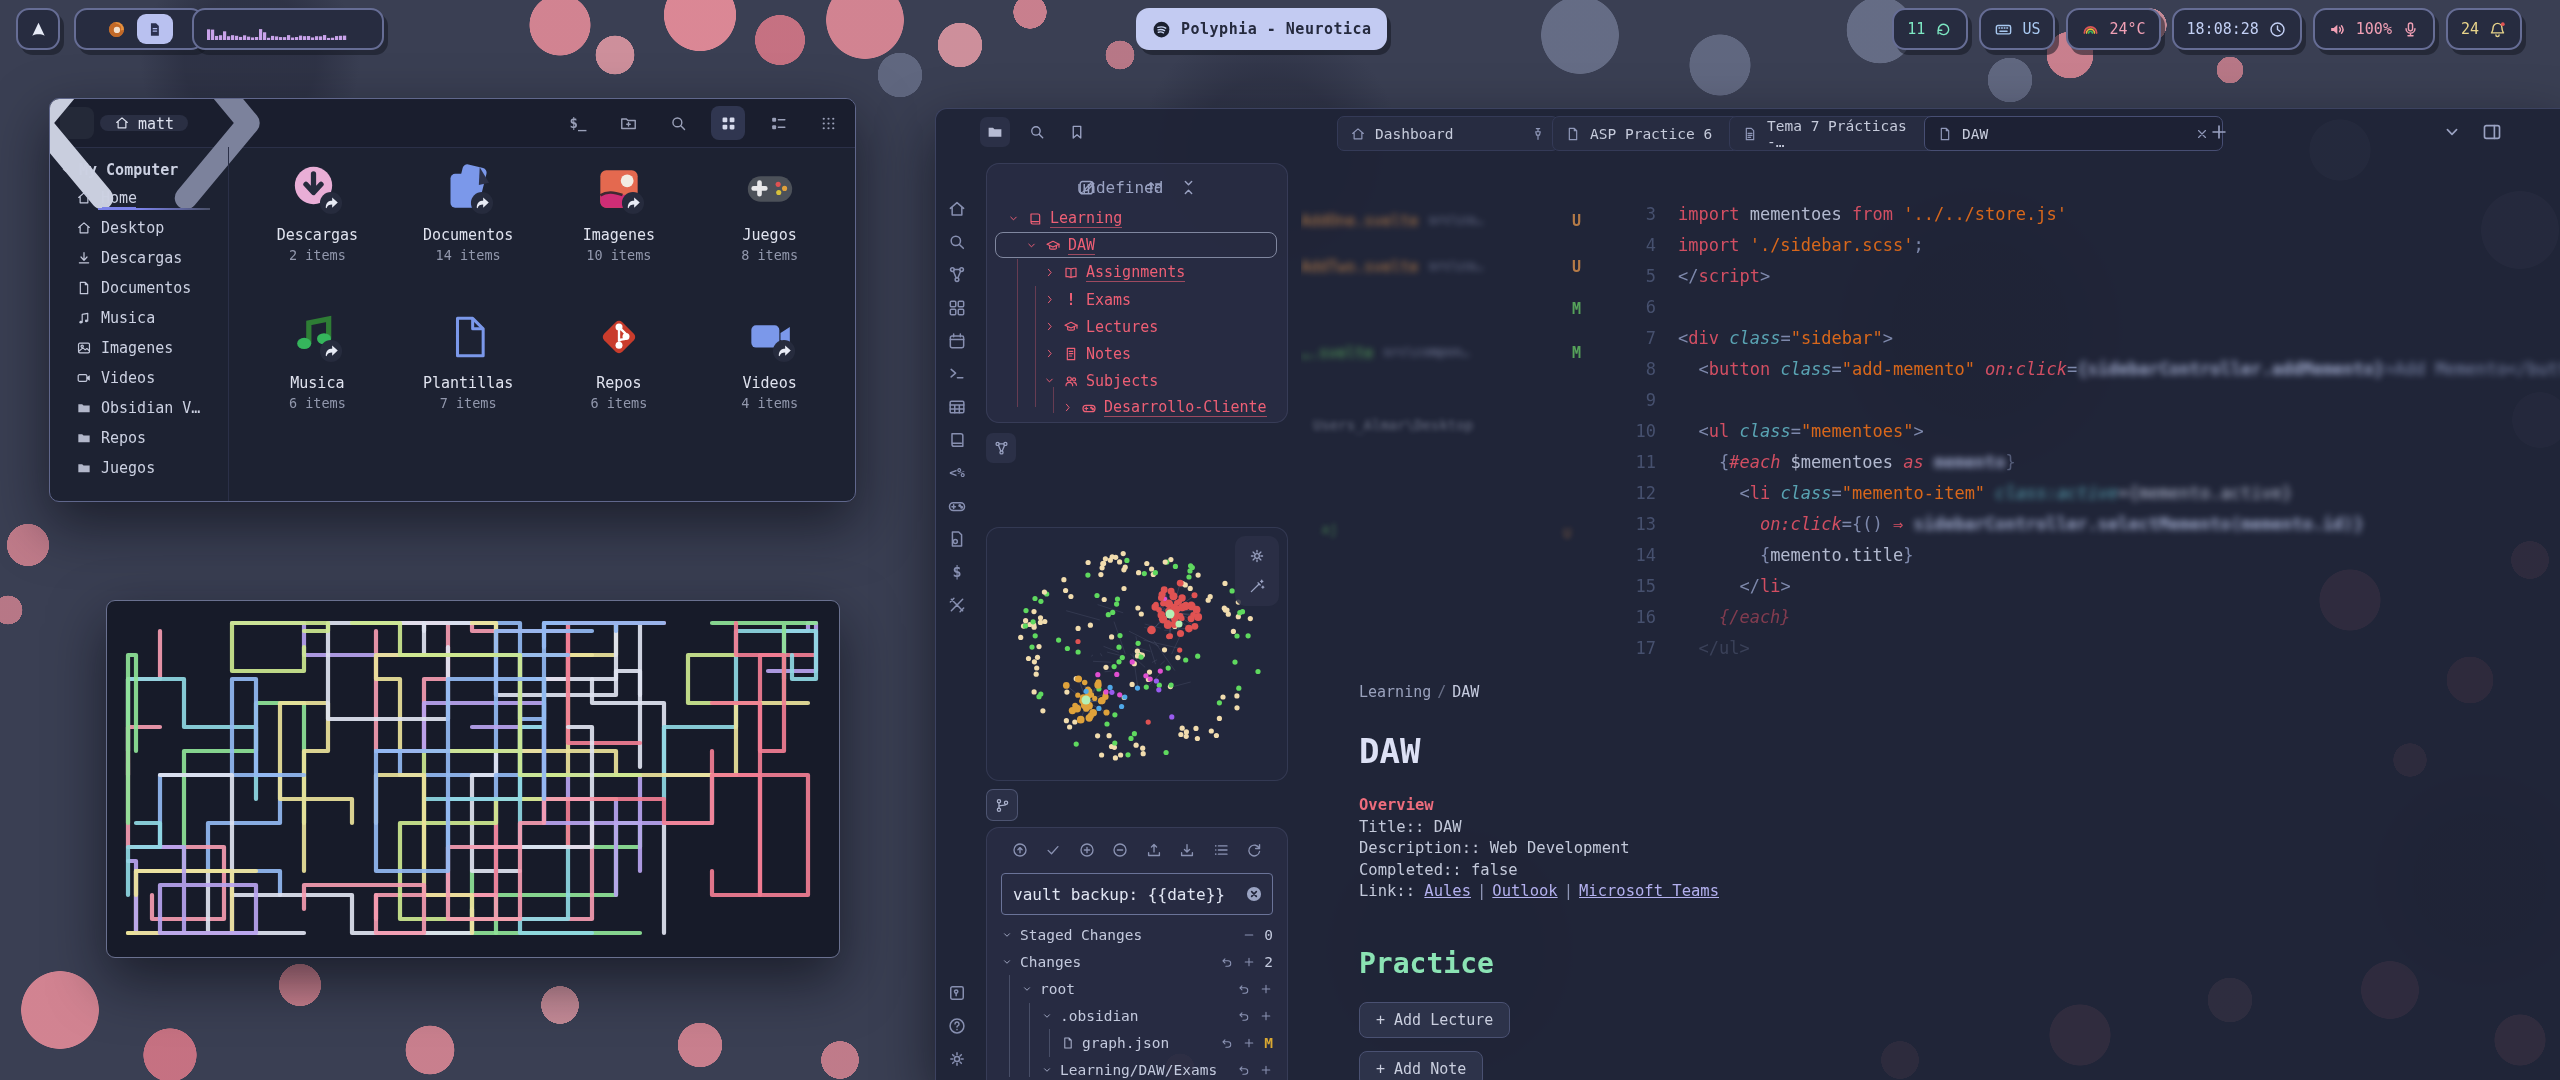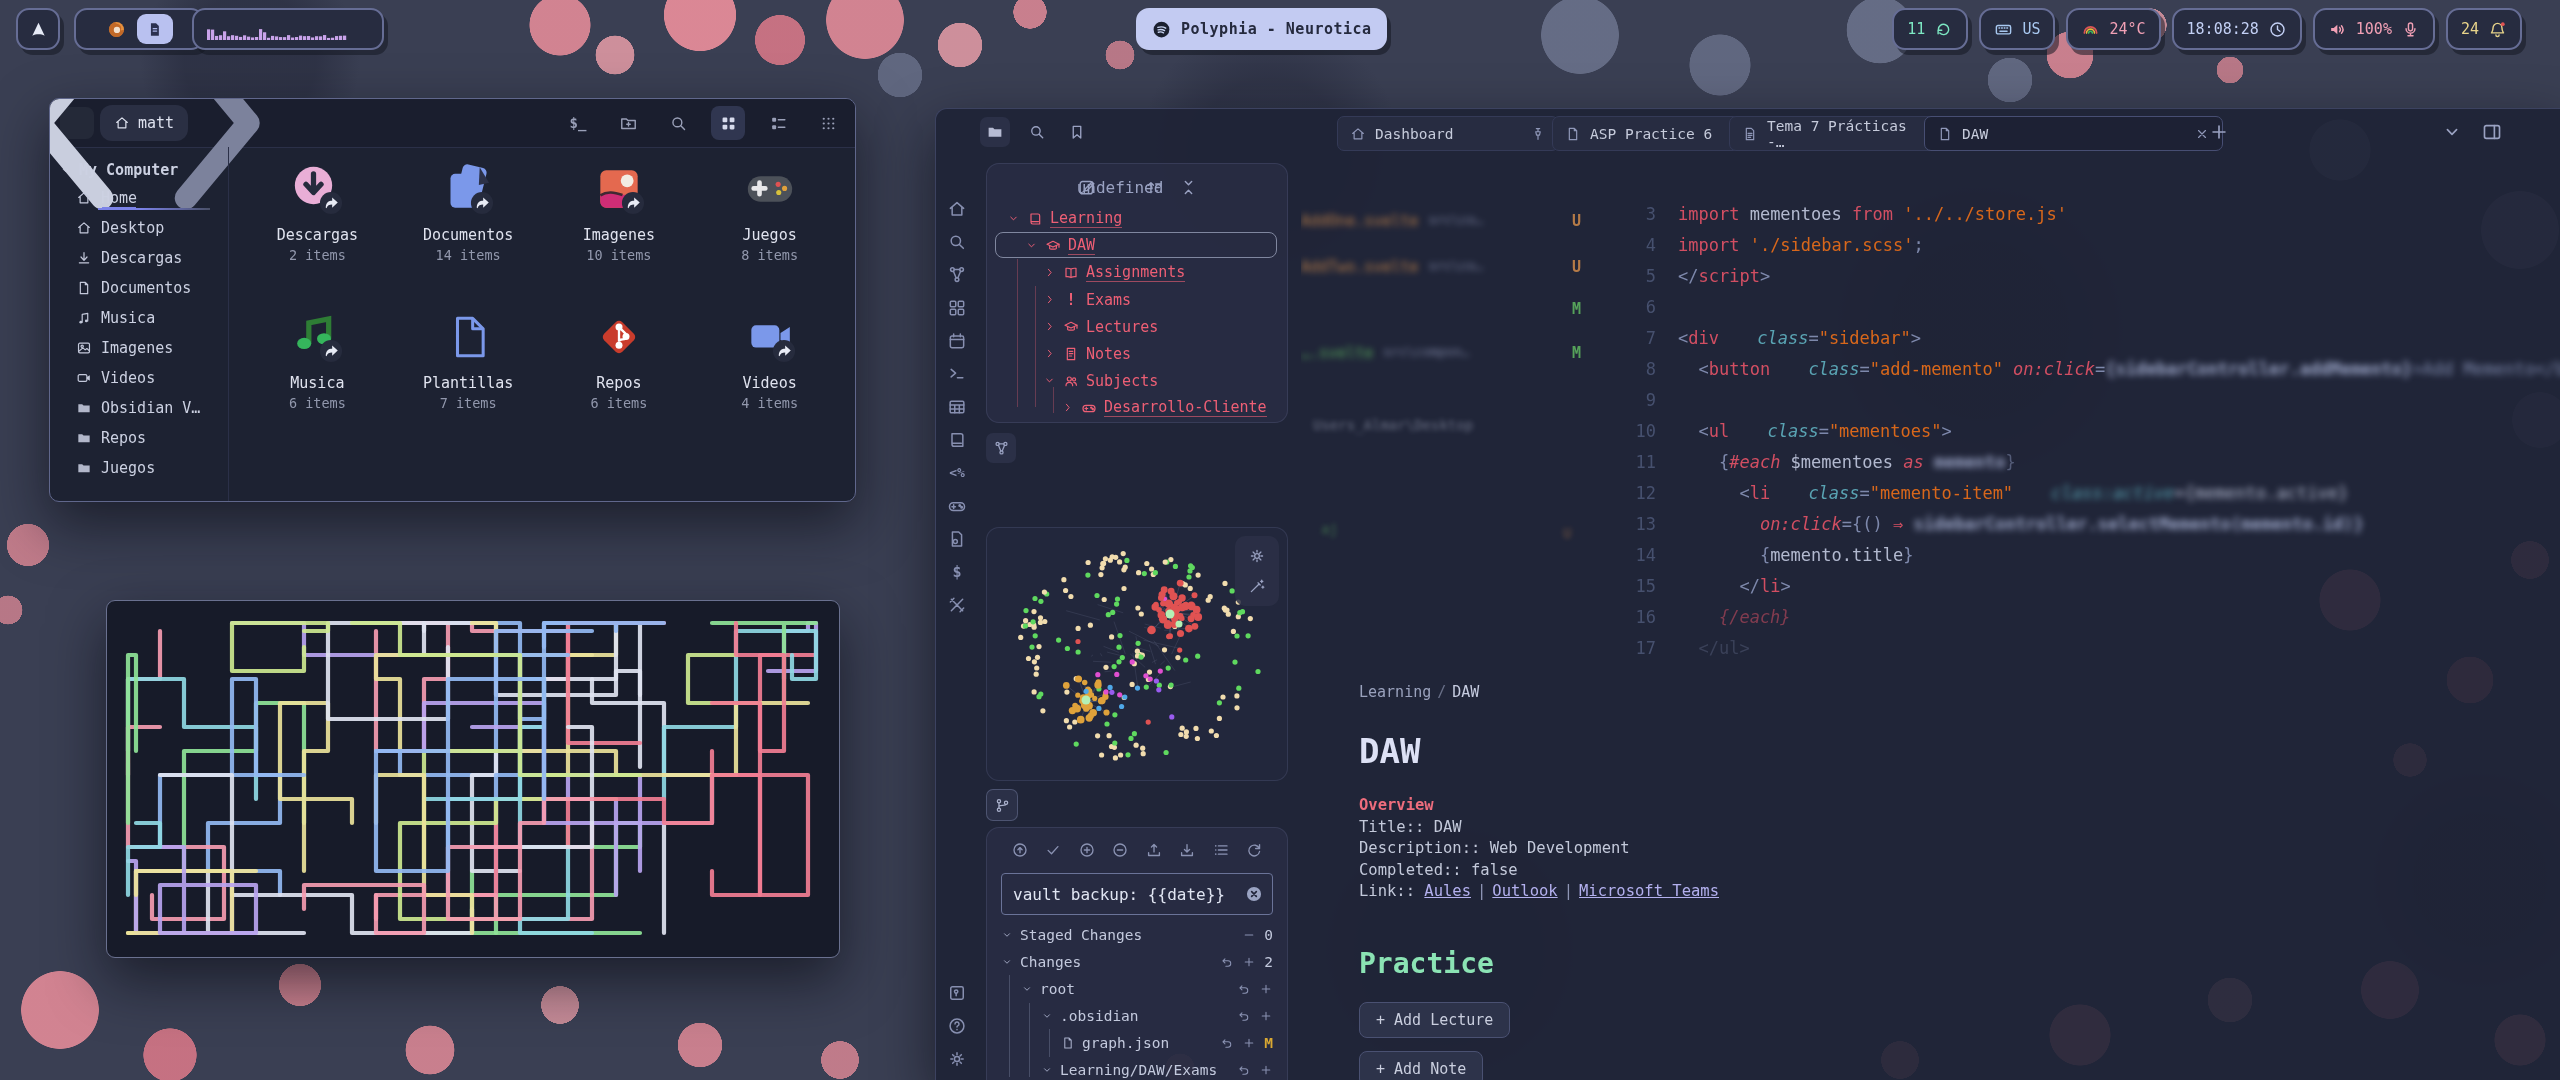--- a/index.html
+++ b/index.html
@@ -75,21 +75,21 @@
   .t-teal{color:#7de8c3;} .t-blue{color:#a8c8f0;} .t-pink{color:#f2a0b5;}
   .t-lav{color:#c3d0f5;} .t-yellow{color:#e8d48a;}
   #tray .ic{width:19px;height:19px;}
   
   .win{position:absolute;background:#1d2232;border:1.5px solid #60678c;border-radius:10px;
     box-shadow:0 22px 55px rgba(8,10,18,.6);overflow:hidden;}
   
   #fm{left:49px;top:98px;width:805px;height:402px;}
   #fm-header{position:absolute;left:0;top:0;right:0;height:48px;background:#1a1e2e;border-bottom:1px solid #2b3048;display:flex;align-items:center;padding:0 10px;gap:6px;}
   .fm-navbtn{width:34px;height:32px;background:#242938;border-radius:8px;display:flex;align-items:center;justify-content:center;color:#c9cede;}
-  .fm-crumb{height:36px;background:#2a2f43;border-radius:12px;display:flex;align-items:center;gap:8px;padding:0 14px;color:#dde1ee;font-size:15px;}
+  .fm-crumb{height:16px;background:#2a2f43;border-radius:12px;display:flex;align-items:flex-start;gap:8px;padding:0 14px;color:#dde1ee;font-size:15px;}
   .fm-crumb .ic{width:16px;height:16px;}
   #fm-tools{margin-left:auto;display:flex;align-items:center;gap:16px;color:#9aa0b8;}
   #fm-tools .tool{width:34px;height:34px;display:flex;align-items:center;justify-content:center;border-radius:8px;}
   #fm-tools .tool .ic{width:19px;height:19px;}
   #fm-tools .tool.active{background:#303650;color:#d7dbec;}
   #fm-side{position:absolute;left:0;top:48px;bottom:0;width:178px;border-right:1px solid #2b3048;padding-top:10px;font-size:15px;color:#ccd1e2;overflow:hidden;}
   .fm-root{display:flex;align-items:center;gap:8px;padding:4px 10px;font-weight:bold;}
   .fm-item{display:flex;align-items:center;gap:9px;padding:6px 10px 6px 26px;position:relative;}
   .fm-item .ic{width:16px;height:16px;color:#c3c8da;}
   .fm-item.active .lbl{box-shadow:0 3px 0 -1px #7b82e8;}
@@ -167,21 +167,21 @@
   .gfile{position:absolute;display:flex;gap:10px;font-size:15px;width:280px;}
   .gfile .nm{filter:blur(3px);}
   .gfile .pth{filter:blur(3px);color:#8a92b2;font-size:13px;}
   .gfile .bdg{margin-left:auto;font-weight:bold;}
   .c-orange{color:#cf8a4a;} .c-green{color:#5fb860;}
   #code{position:absolute;left:0;top:44px;font-size:17px;line-height:31px;white-space:pre;}
   .cline{display:flex;}
   .cline .ln{width:355px;text-align:right;color:#4d5878;flex:0 0 355px;}
   .cline .ct{padding-left:22px;}
   .tok-kw{color:#f2566a;} .tok-kwi{color:#f2566a;font-style:italic;}
-  .tok-attr{color:#64bac9;font-style:italic;margin-left:28px;} .tok-str{color:#f97316;}
+  .tok-attr{color:#64bac9;font-style:italic;} .tok-str{color:#f97316;}
   .tok-pln{color:#ccd3ea;} .tok-pun{color:#8e9ac0;} .tok-ref{color:#aeb9dd;font-weight:bold;}
   .bl{filter:blur(3.2px);} .dim{opacity:.55;} .dim2{opacity:.28;}
   .stray{position:absolute;filter:blur(2.5px);}
   
   #note{position:absolute;left:58px;top:528px;width:820px;}
   #note-crumb{font-size:15px;color:#9aa2bd;}
   #note-crumb .sep{opacity:.6;padding:0 6px;}
   #note-crumb .cur{color:#c6cce0;}
   #note-title{font-size:34px;font-weight:bold;color:#dde1f5;margin:30px 0 24px;}
   #note-overview{font-size:15.5px;line-height:21.5px;color:#c3c9da;}

